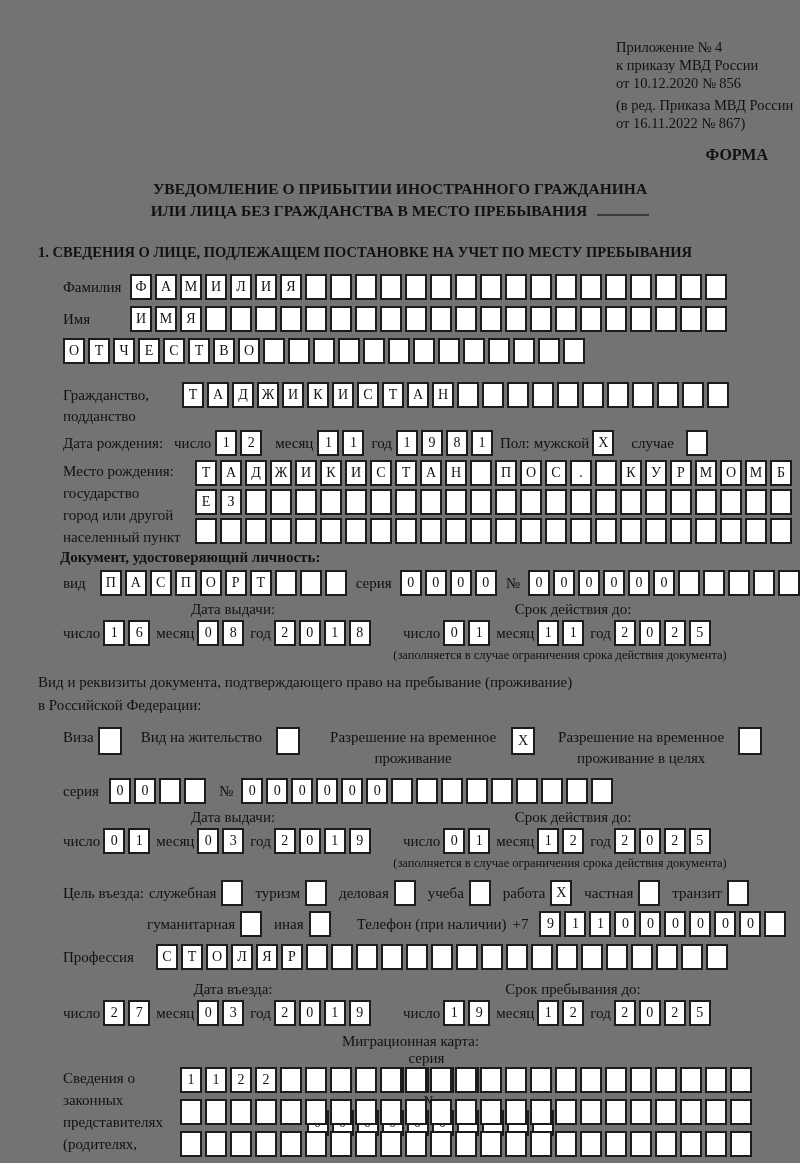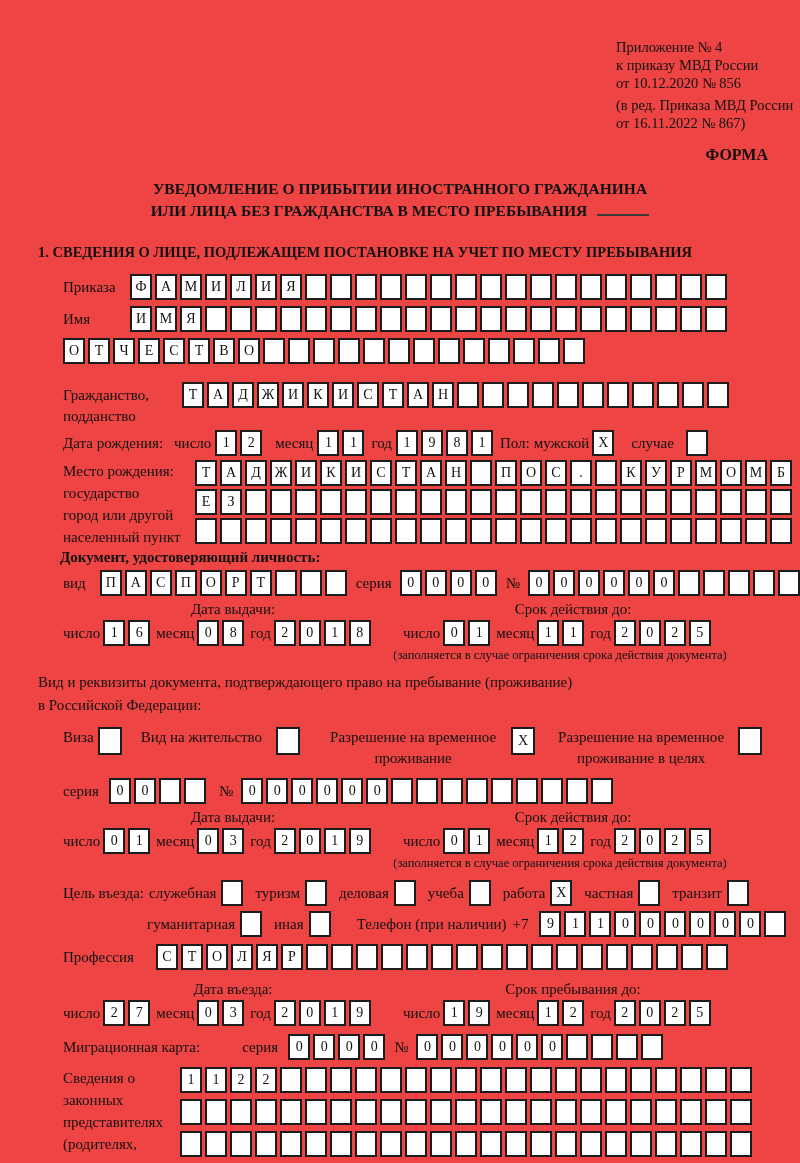--- a/index.html
+++ b/index.html
@@ -1,18 +1,18 @@
 <!DOCTYPE html>
 <html><head>
 <meta charset="utf-8">
 <style>
   * { box-sizing: content-box; }
   html,body { margin:0; padding:0; background:#fff; }
   .page {
-    width:800px; height:1163px; background:#ef4444; color:#111;
+    width:800px; height:1163px; background:#737373; color:#111;
     font-family:"Liberation Serif","DejaVu Serif",serif; overflow:hidden; position:relative;
   }
   
   .hdr { margin:38px 0 0 616px; font-size:14.5px; line-height:18px; }
   .hdr .amend { margin-top:4px; }
   .forma { text-align:right; margin:14px 32px 0 0; font-weight:bold; font-size:16px; }
   .title { text-align:center; font-weight:bold; font-size:15.5px; line-height:22px; margin-top:14px; }
   .blank-line { display:inline-block; width:52px; border-bottom:2px solid #3a3a3a; margin-left:10px; }
   .sec-heading { font-weight:bold; font-size:14.5px; margin:22px 0 0 38px; }
   
@@ -60,21 +60,21 @@
   .optrow .box { width:20px; height:24px; }
   
   .serrow { display:flex; align-items:center; margin-left:63px; margin-top:8px; height:28px; }
   .serrow .lab { margin-right:10px; } .serrow .num { margin:0 8px 0 10px; }
   
   .purpose { display:flex; align-items:center; margin-left:63px; margin-top:8px; height:28px; }
   .purpose .boxes, .purpose2 .boxes { margin:0 9px 0 5px; }
   .purpose2 { display:flex; align-items:center; margin-left:147px; margin-top:3px; height:28px; }
   .phone-lab { margin:0 6px 0 14px; } .pref { margin-right:6px; }
   
-  .mcard { display:flex; align-items:center; margin-left:63px; margin-top:6px; height:28px; }
+  .mcard { display:flex; align-items:center; margin-left:63px; margin-top:6px; height:28px;flex-direction:column; }
   .mcard .lab1 { margin-right:42px; } .mcard .lab2 { margin-right:10px; } .mcard .num { margin:0 8px 0 6px; }
 </style>
 </head>
 <body>
 
 <div class="page">
 
   <div class="hdr">
     <div>Приложение № 4</div>
     <div>к приказу МВД России</div>
@@ -86,21 +86,21 @@
   <div class="forma">ФОРМА</div>
 
   <div class="title">
     <div>УВЕДОМЛЕНИЕ О ПРИБЫТИИ ИНОСТРАННОГО ГРАЖДАНИНА</div>
     <div><span>ИЛИ ЛИЦА БЕЗ ГРАЖДАНСТВА В МЕСТО ПРЕБЫВАНИЯ</span><span class="blank-line"></span></div>
   </div>
 
   <div class="sec-heading">1. СВЕДЕНИЯ О ЛИЦЕ, ПОДЛЕЖАЩЕМ ПОСТАНОВКЕ НА УЧЕТ ПО МЕСТУ ПРЕБЫВАНИЯ</div>
 
   <div class="frow" style="margin-top:13px">
-    <div class="flabel w67">Приказа</div>
+    <div class="flabel w67">Фамилия</div>
     <div class="boxes">
         <span class="box">Ф</span>
         <span class="box">А</span>
         <span class="box">М</span>
         <span class="box">И</span>
         <span class="box">Л</span>
         <span class="box">И</span>
         <span class="box">Я</span>
         <span class="box"></span>
         <span class="box"></span>

